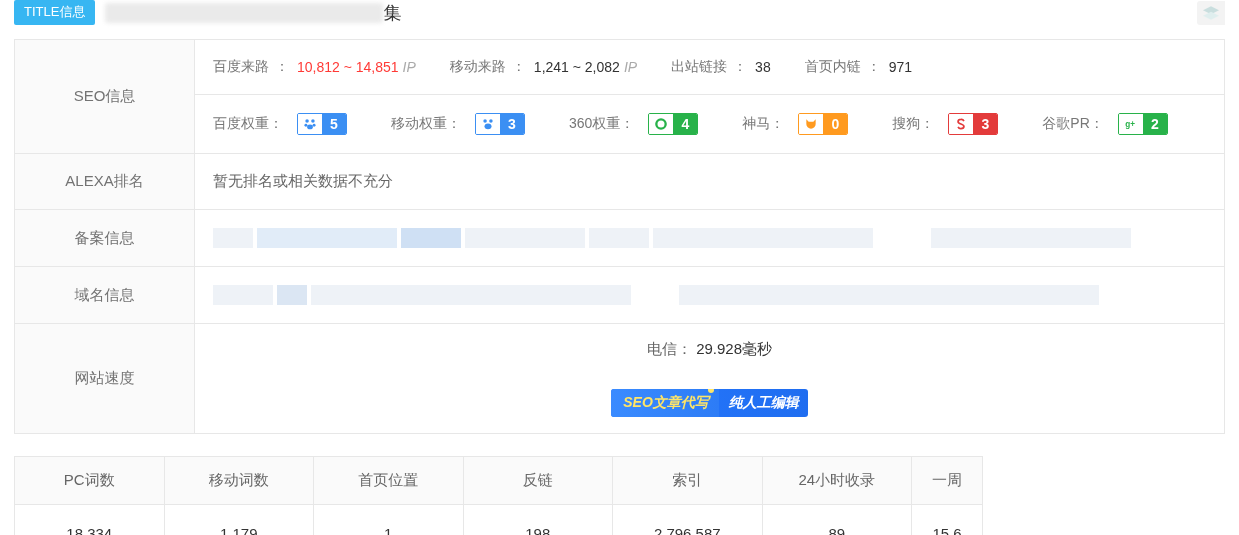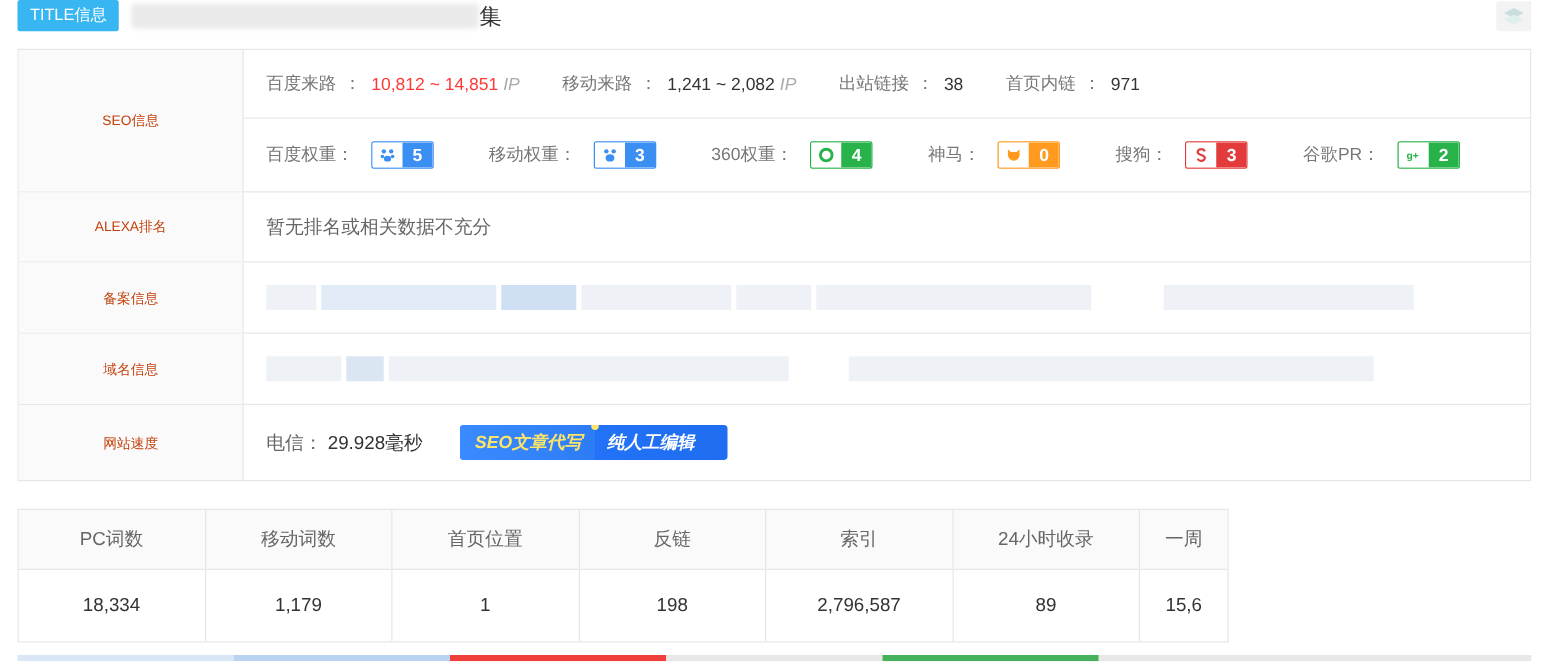--- a/index.html
+++ b/index.html
@@ -26,21 +26,21 @@
 
   
   .info-table { width: 1211px; margin: 8px 14px 0 14px; border: 1px solid #e7e7e7; border-collapse: collapse; }
   .info-row { display: flex; border-bottom: 1px solid #e7e7e7; }
   .info-row:last-child { border-bottom: none; }
   .row-label {
     width: 180px; min-width: 180px;
     background: #fafafa;
     border-right: 1px solid #e7e7e7;
     display: flex; align-items: center; justify-content: center;
-    color: #c2410c; font-size: 11px;
+    color: #737373; font-size: 15px;
   }
   .row-body { flex: 1; padding: 0; }
 
   .seo-group .seo-sub { padding: 18px 18px; border-bottom: 1px solid #e7e7e7; display: flex; align-items: center; flex-wrap: wrap; gap: 6px; }
   .seo-group .seo-sub:last-child { border-bottom: none; }
 
   .kv { display: inline-flex; align-items: center; margin-right: 28px; }
   .kv-label { color: #777; margin-right: 6px; }
   .kv-colon { color: #777; margin-right: 8px; }
   .kv-val { color: #333; }
@@ -57,32 +57,32 @@
   .wbadge.shenma  { border: 1px solid #ff9a1f; } .wbadge.shenma .ico{ background:#fff; color:#ff9a1f;} .wbadge.shenma .num{ background:#ff9a1f;}
   .wbadge.sogou   { border: 1px solid #e33b3b; } .wbadge.sogou .ico{ background:#fff; color:#e33b3b;} .wbadge.sogou .num{ background:#e33b3b;}
   .wbadge.google  { border: 1px solid #28b24a; } .wbadge.google .ico{ background:#fff; color:#28b24a;} .wbadge.google .num{ background:#28b24a;}
   .wgroup { display:inline-flex; align-items:center; gap:8px; margin-right: 34px; }
 
   .plain-body { padding: 18px 18px; color: #666; font-size: 15px; display:flex; align-items:center; }
 
   .redact-strip { display:flex; gap:4px; align-items:center; }
   .redact-blk { height: 20px; background: #eef2f7; }
 
-  .speed-body { display:flex; align-items:center; gap: 30px; padding: 16px 18px; }
+  .speed-body { display:flex; align-items:center; gap: 30px; padding: 16px 18px; flex-direction: column; }
   .speed-kv { color:#666; font-size:15px; }
   .speed-kv span.v { color:#333; }
 
   .promo {
     position: relative;
     display:inline-flex; align-items:center; height: 28px;
     border-radius: 3px; overflow: hidden; font-size: 14px;
     background: linear-gradient(90deg,#2678ff 0%, #1f6df0 100%);
   }
   .promo .p1 { background: linear-gradient(90deg,#3a8bff,#2d7cf6); color:#ffe567; font-style: italic; font-weight: bold; padding: 0 10px 0 12px; height:100%; display:flex; align-items:center;}
-  .promo .p2 { color:#fff; font-style: italic; font-weight: bold; padding: 0 26px 0 10px; height:100%; display:flex; align-items:center;text-align:right;}
+  .promo .p2 { color:#fff; font-style: italic; font-weight: bold; padding: 0 9px 0 10px; height:100%; display:flex; align-items:center;text-align:right;}
   .promo .dot { position:absolute; top:-2px; left:49%; width:6px; height:6px; background:#ffe567; border-radius:50%; }
 
   
   .stats { width: 969px; margin: 22px 14px 0 14px; border: 1px solid #e7e7e7; overflow:hidden; }
   .stats-row { display:flex; }
   .stats-row.hd { background:#fafafa; border-bottom:1px solid #e7e7e7; }
   .scell { flex:1 0 0; min-width: 0; display:flex; align-items:center; justify-content:center; padding: 14px 0; font-size: 15px; color:#666; border-right:1px solid #e7e7e7; }
   .scell:last-child { border-right:none; }
   .stats-row:not(.hd) .scell { color:#333; padding: 20px 0; }
   .scell.last { flex: 0 0 70px; }

